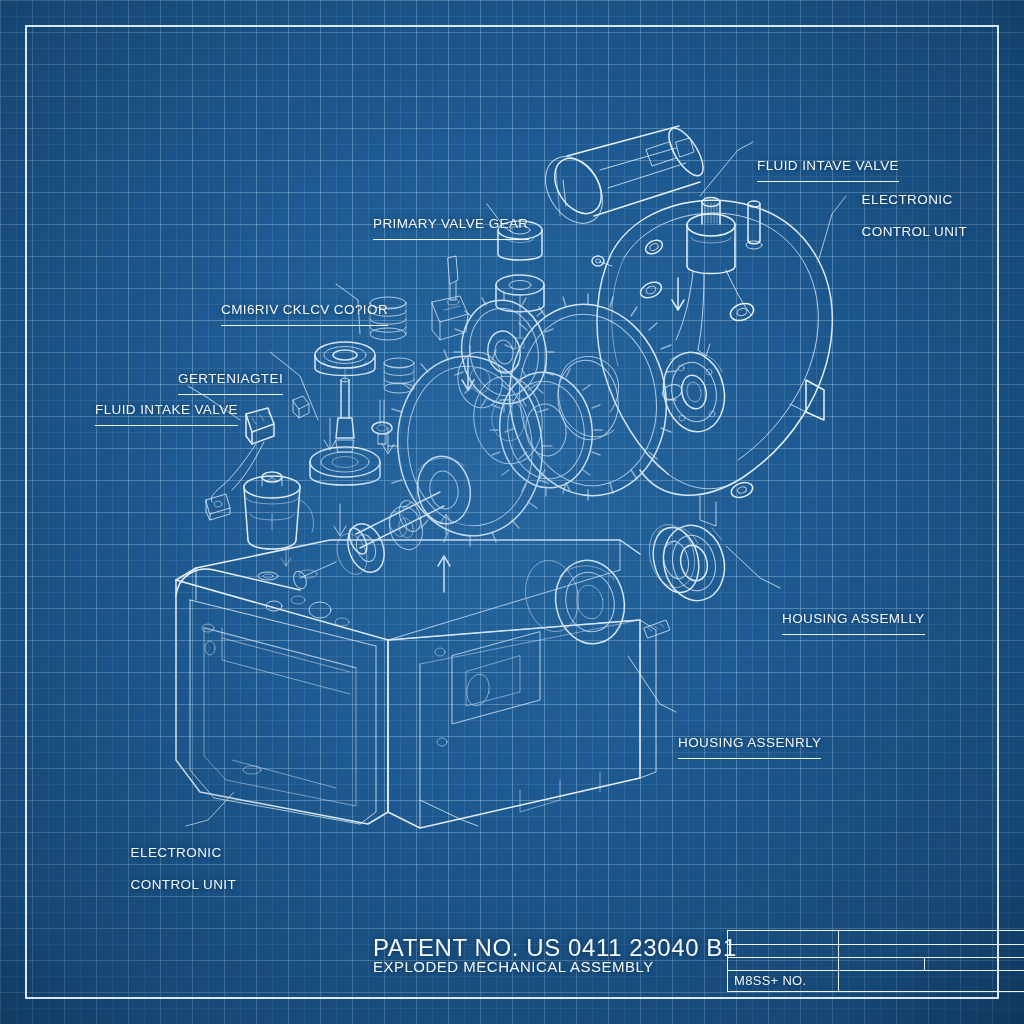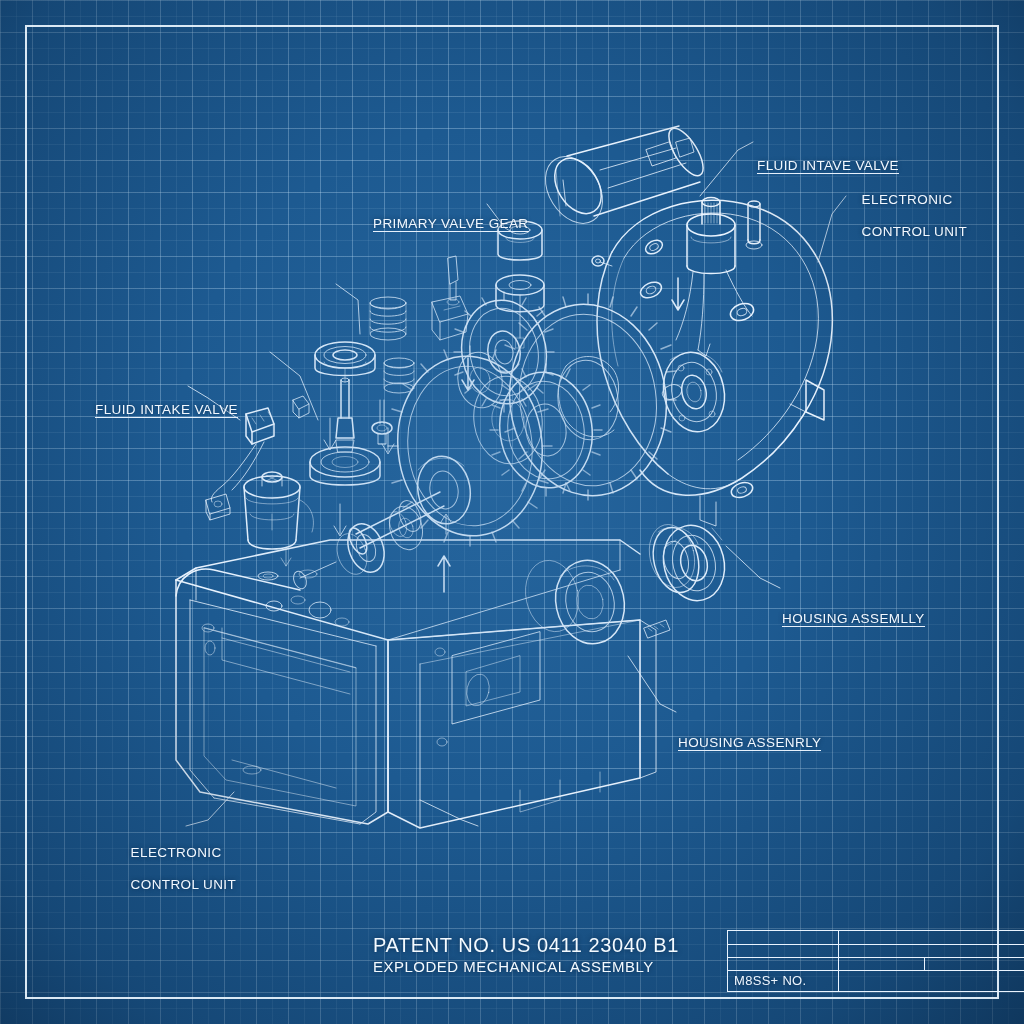--- a/index.html
+++ b/index.html
@@ -38,26 +38,26 @@
   #draw path,#draw line,#draw circle,#draw ellipse,#draw polyline,#draw polygon,#draw rect.st{
     fill:none;stroke:#eaf4ff;stroke-width:1.5;
     stroke-linecap:round;stroke-linejoin:round;}
   .thin{stroke-width:1 !important;opacity:.8;}
   .vthin{stroke-width:.8 !important;opacity:.62;}
 
   
   .label{position:absolute;color:#f2f8ff;font-size:13.5px;
     letter-spacing:.4px;white-space:pre;line-height:15px;
     text-shadow:0 0 4px rgba(10,40,72,.8);}
-  .label .ul{display:block;border-bottom:1.4px solid #eaf4ff;padding-bottom:0;}
+  .label .ul{display:block;border-bottom:1.4px solid #eaf4ff;padding-bottom:8px;}
   .label.two{line-height:16px;}
 
   
   .title-text{position:absolute;color:#f4faff;text-shadow:0 0 5px rgba(10,40,72,.85);}
-  #patent-no{left:373px;top:934px;font-size:20px;letter-spacing:.6px;}
+  #patent-no{left:373px;top:934px;font-size:24px;letter-spacing:.6px;}
   #subtitle{left:373px;top:958px;font-size:15px;letter-spacing:.5px;}
   #tb{position:absolute;left:727px;top:930px;width:328px;height:62px;
       border:1.8px solid #eaf4ff;box-sizing:border-box;}
   #tb .vsplit{position:absolute;left:110px;top:0;bottom:0;
       border-left:1.8px solid #eaf4ff;}
   #tb .hr{position:absolute;left:0;right:0;border-top:1.6px solid #eaf4ff;}
   #tb .hr1{top:13px;} #tb .hr2{top:26px;} #tb .hr3{top:39px;}
   #tb .sub{position:absolute;left:196px;top:26px;bottom:0;
       border-left:1.6px solid #eaf4ff;height:13px;}
   #tb-label{position:absolute;left:6px;top:42px;font-size:13px;color:#eef6ff;
@@ -451,21 +451,27 @@
 
   <div class="label" style="left:757px;top:128px;">
     <span class="ul">FLUID INTAVE VALVE</span>
   </div>
 
   <div class="label two" style="left:845px;top:176px;">
     <span>ELECTRONIC</span><br>
     <span>CONTROL UNIT</span>
   </div>
 
-
+  <div class="label" style="left:221px;top:272px;">
+    <span class="ul">CMI6RIV CKLCV CO?IOR</span>
+  </div>
+
+  <div class="label" style="left:178px;top:341px;">
+    <span class="ul">GERTENIAGTEI</span>
+  </div>
 
   <div class="label" style="left:95px;top:372px;">
     <span class="ul">FLUID INTAKE VALVE</span>
   </div>
 
   <div class="label" style="left:782px;top:581px;">
     <span class="ul">HOUSING ASSEMLLY</span>
   </div>
 
   <div class="label" style="left:678px;top:705px;">

